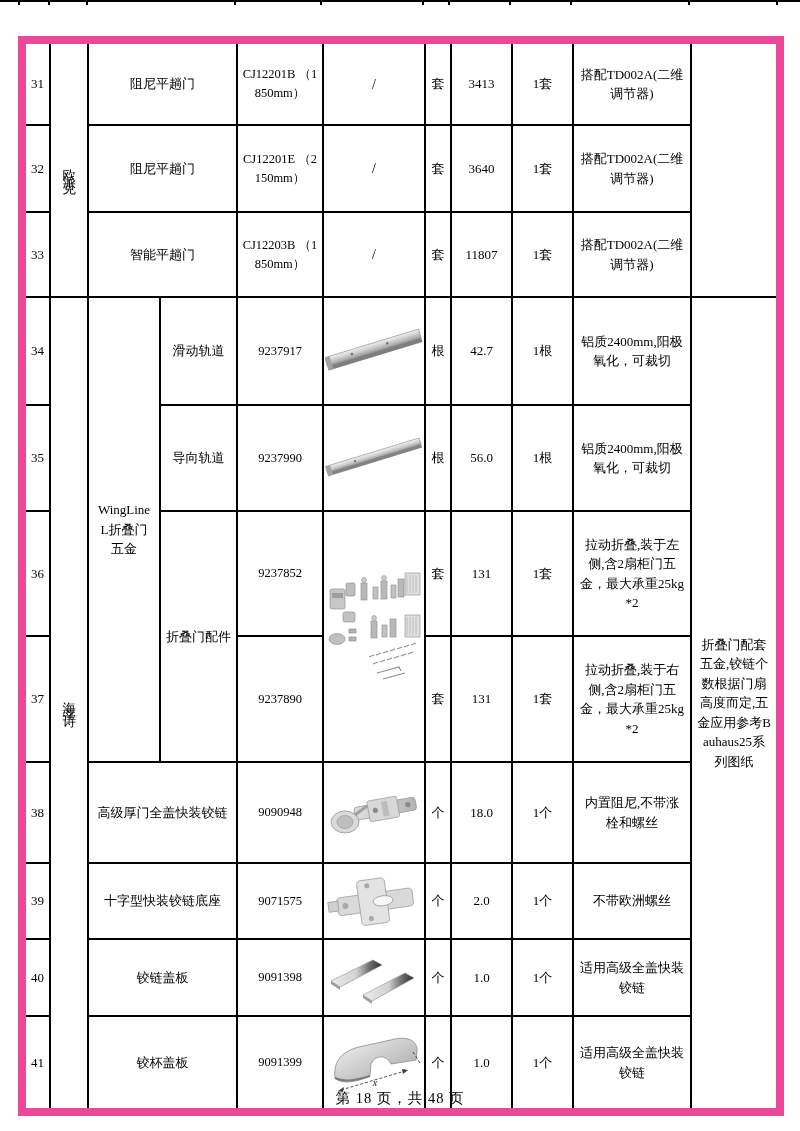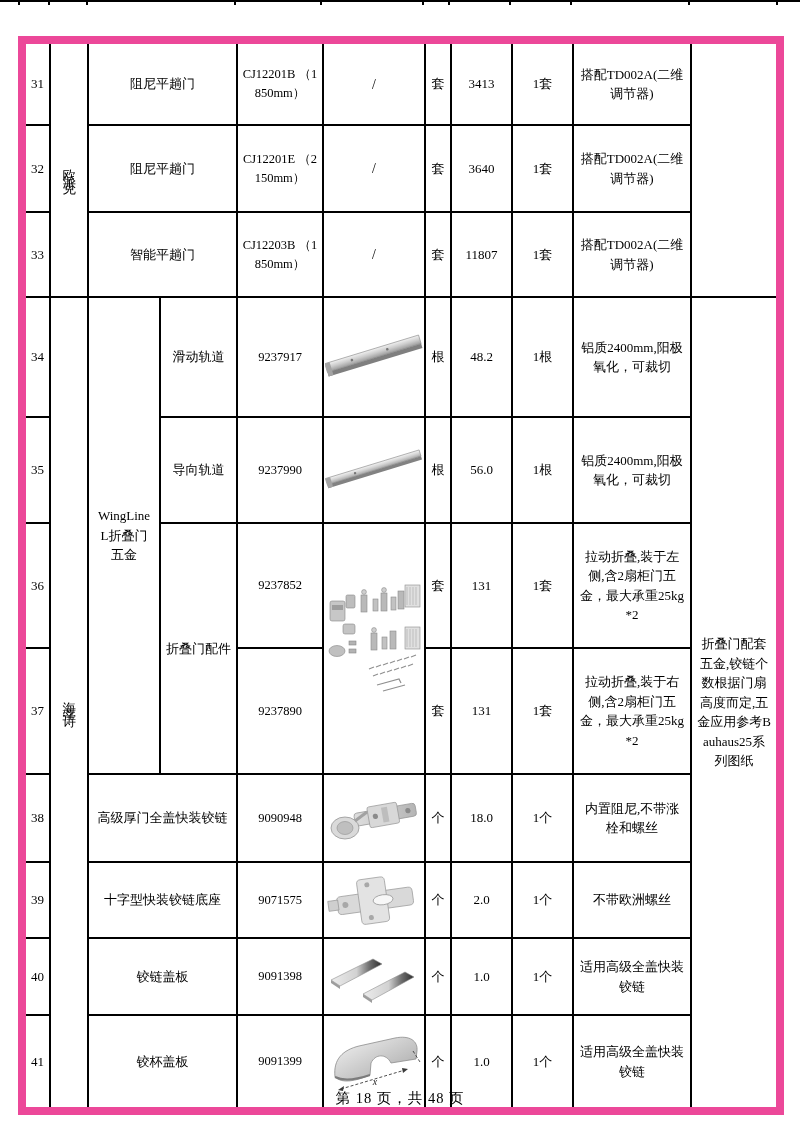--- a/index.html
+++ b/index.html
@@ -92,21 +92,21 @@
     <td>33</td>
     <td colspan="2">智能平趟门</td>
     <td class="model">CJ12203B （1850mm）</td>
     <td class="slash">/</td>
     <td>套</td>
     <td>11807</td>
     <td>1套</td>
     <td class="note">搭配TD002A(二维调节器)</td>
   </tr>
 
-  <tr style="height:120px">
+  <tr style="height:108px">
     <td>34</td>
     <td class="brand" rowspan="8"><span>海蒂诗</span></td>
     <td class="group" rowspan="4">WingLine L折叠门五金</td>
     <td>滑动轨道</td>
     <td class="model">9237917</td>
     <td class="img">
       <svg width="98" height="102" viewBox="0 0 98 102" aria-label="aluminum-slide-rail-photo">
         <defs>
               <linearGradient id="g1" x1="0" y1="0" x2="0" y2="1">
           <stop offset="0" stop-color="#f1f1f1"></stop>
@@ -117,21 +117,21 @@
         <g transform="rotate(-17 49 51)">
           <rect x="0" y="43" width="98" height="9" fill="url(#g1)" stroke="#8a8a8a" stroke-width="0.6"></rect>
           <rect x="0" y="52" width="98" height="4.5" fill="#7f7f7f"></rect>
           <rect x="0" y="43" width="5" height="13.5" fill="#a3a3a3"></rect>
           <circle cx="27" cy="47.5" r="1.3" fill="#767676"></circle>
           <circle cx="64" cy="47.5" r="1.3" fill="#767676"></circle>
         </g>
       </svg>
     </td>
     <td>根</td>
-    <td>48.2</td>
+    <td>42.7</td>
     <td>1根</td>
     <td class="note">铝质2400mm,阳极氧化，可裁切</td>
     <td rowspan="8" class="note">折叠门配套五金,铰链个数根据门扇高度而定,五金应用参考Bauhaus25系列图纸</td>
   </tr>
 
   <tr style="height:82px">
     <td>35</td>
     <td>导向轨道</td>
     <td class="model">9237990</td>
     <td class="img">
@@ -209,21 +209,21 @@
 
   <tr style="height:126px">
     <td>37</td>
     <td class="model">9237890</td>
     <td>套</td>
     <td>131</td>
     <td>1套</td>
     <td class="note">拉动折叠,装于右侧,含2扇柜门五金，最大承重25kg*2</td>
   </tr>
 
-  <tr style="height:88px">
+  <tr style="height:101px">
     <td>38</td>
     <td colspan="2">高级厚门全盖快装铰链</td>
     <td class="model">9090948</td>
     <td class="img">
       <svg width="98" height="73" viewBox="0 0 98 73" aria-label="full-overlay-quick-fit-hinge-photo">
         <defs>
               <linearGradient id="g3" x1="0" y1="0" x2="1" y2="0">
           <stop offset="0" stop-color="#dedede"></stop>
                 <stop offset="1" stop-color="#b5b5b5"></stop>
         </linearGradient>

